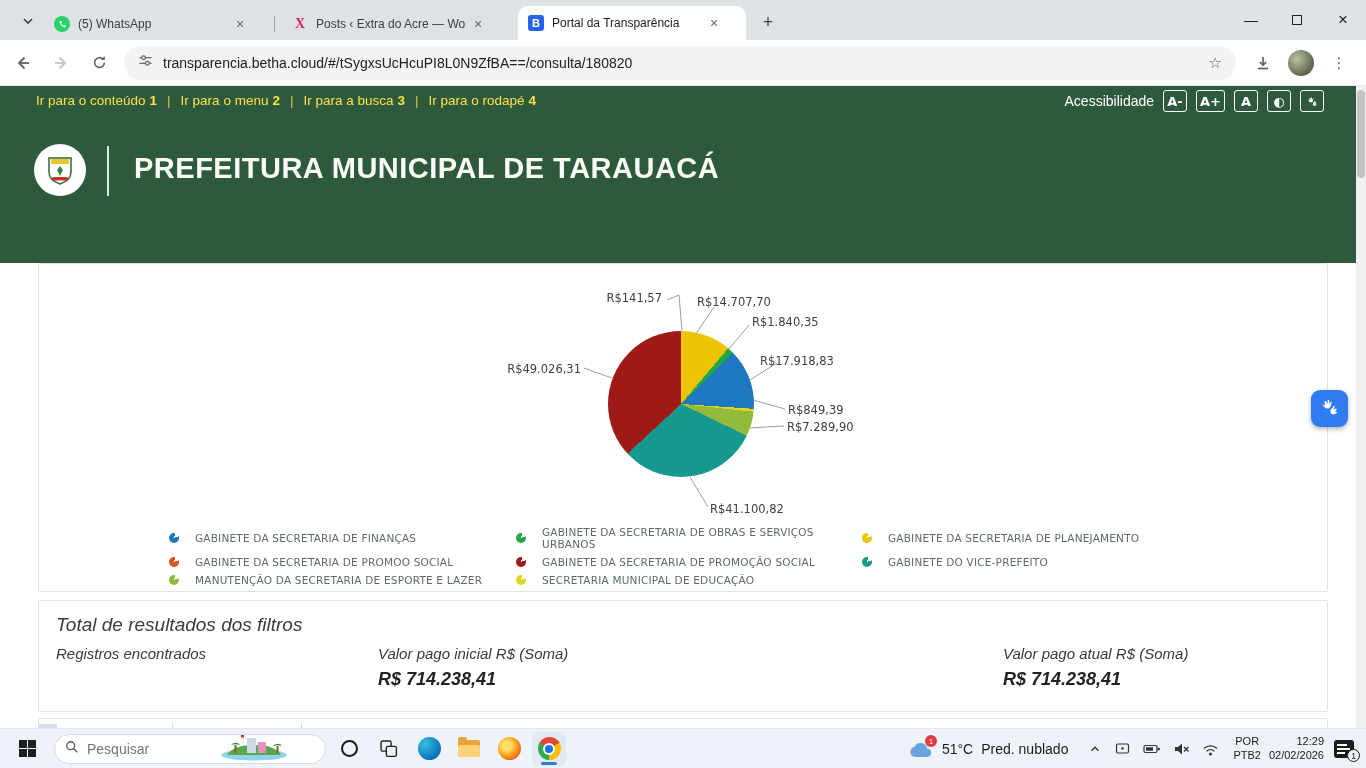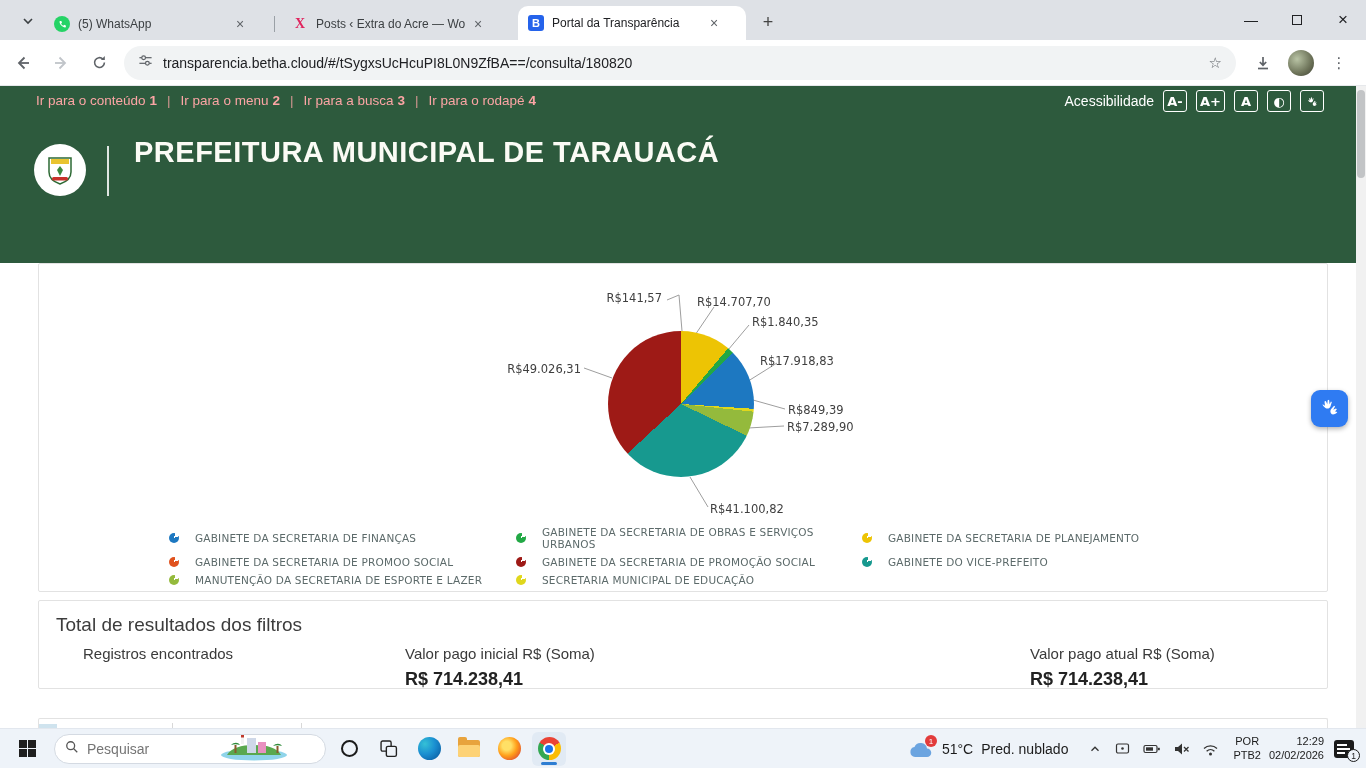--- a/index.html
+++ b/index.html
@@ -34,31 +34,31 @@
     display:flex; align-items:center; padding:0 14px; }
   .urltext { margin-left:10px; font-size:14px; color:#202124; flex:1; white-space:nowrap; overflow:hidden; }
   .star { font-family:"DejaVu Sans",sans-serif; color:#5f6368; font-size:15px; }
   .avatar { width:26px; height:26px; border-radius:50%;
     background:radial-gradient(circle at 35% 35%, #b9c4a5, #6c7258 60%, #3c3f33); }
   .kebab { color:#5f6368; font-family:"DejaVu Sans",sans-serif; font-size:15px; }
 
   
   .pagearea { position:absolute; top:86px; left:0; width:1356px; height:642px; background:#fff; overflow:hidden; }
   .greenhdr { position:absolute; top:0; left:0; width:100%; height:177px; background:#2d5a3d; }
-  .skiprow { position:absolute; top:7px; left:36px; color:#fca5a5; font-size:13.5px; display:flex; gap:10px; align-items:flex-start; }
+  .skiprow { position:absolute; top:7px; left:36px; color:#fde047; font-size:13.5px; display:flex; gap:10px; align-items:flex-start; }
   .skiprow b { margin-left:4px; }
   .skipsep { opacity:.8; }
   .a11y { position:absolute; top:4px; right:32px; display:flex; align-items:center; gap:9px; color:#fff; font-size:14px; }
   .a11y .abtn { min-width:24px; height:22px; border:1.5px solid #fff; border-radius:3px; padding:0 3px;
     display:flex; align-items:center; justify-content:center; font-weight:bold; font-size:13px; color:#fff;
     font-family:"DejaVu Sans",sans-serif; }
   .logo { position:absolute; top:58px; left:34px; width:52px; height:52px; border-radius:50%; background:#fff;
     display:flex; align-items:center; justify-content:center; }
   .hdrbar { position:absolute; top:60px; left:107px; width:2px; height:50px; background:rgba(255,255,255,.85); }
-  .hdrtitle { position:absolute; top:50px; left:134px; color:#fbfbf5; font-size:29px; font-weight:bold; letter-spacing:.5px; }
+  .hdrtitle { position:absolute; top:66px; left:134px; color:#fbfbf5; font-size:29px; font-weight:bold; letter-spacing:.5px; }
   .actions { position:absolute; top:135px; right:38px; display:flex; gap:9px; }
   .pill { height:27px; background:#fff; border-radius:14px; box-shadow:0 1px 3px rgba(0,0,0,.35);
     display:flex; align-items:center; gap:7px; padding:0 13px; font-size:13px; font-weight:bold; color:#1f2d3a; }
   .ico-radar { width:17px; height:17px; border-radius:50%; background:linear-gradient(135deg,#2b7fd4,#35b8a0);
     color:#fff; font-size:7px; font-weight:bold; display:flex; align-items:center; justify-content:center; }
   .ico-info { width:17px; height:17px; border-radius:50%; background:#f0c01d; color:#1d7a34;
     font-family:"Liberation Serif",serif; font-weight:bold; font-size:12px; display:flex; align-items:center; justify-content:center; }
   .ico-bubble { position:relative; width:18px; height:13px; background:#151515; border-radius:7px; display:flex;
     align-items:center; justify-content:center; gap:2px; }
   .ico-bubble i { width:2.5px; height:2.5px; border-radius:50%; background:#fff; }
@@ -68,23 +68,23 @@
   .chartcard { top:177px; height:329px; }
   .pie { position:absolute; left:569px; top:67px; width:146px; height:146px; border-radius:50%; }
   .pielabel { position:absolute; font-family:"DejaVu Sans",sans-serif; font-size:11.5px; color:#3f3f3f; white-space:nowrap; }
   .leaders { position:absolute; left:0; top:0; width:1290px; height:327px; }
   .legend { position:absolute; left:130px; top:262px; width:1150px; display:grid;
     grid-template-columns:347px 346px 1fr; row-gap:6px; }
   .legitem { display:flex; align-items:center; gap:16px; font-family:"DejaVu Sans",sans-serif;
     font-size:10.5px; color:#5c6a6a; letter-spacing:.2px; }
   .legitem .dot { width:10px; height:10px; border-radius:50%; flex:0 0 10px; }
 
-  .totalscard { top:514px; height:89px; }
+  .totalscard { top:514px; height:112px;font-style:italic; }
   .totalstitle { position:absolute; left:17px; top:13px; font-size:19px; color:#3c3c3c; }
-  .tot { position:absolute;margin-left:27px; }
+  .tot { position:absolute; }
   .tot .tlabel { font-size:15px; color:#3a3a3a; }
   .tot .tvalue { font-size:18px; font-weight:bold; color:#222; margin-top:7px; }
   .tot.first .tvalue { font-size:27px; margin-top:3px; }
 
   .slivercard { top:632px; height:12px; border-bottom:none; }
   .sliver-div { position:absolute; top:4px; width:1px; height:8px; background:#d8d8d8; }
   .sliver-blue { position:absolute; left:0; top:5px; width:18px; height:7px; background:#cfe3ee; }
 
   .vlibras { position:absolute; left:1311px; top:390px; width:37px; height:37px; border-radius:9px;
     background:#2f7bf2; box-shadow:0 2px 5px rgba(0,0,0,.3); display:flex; align-items:center; justify-content:center; }

